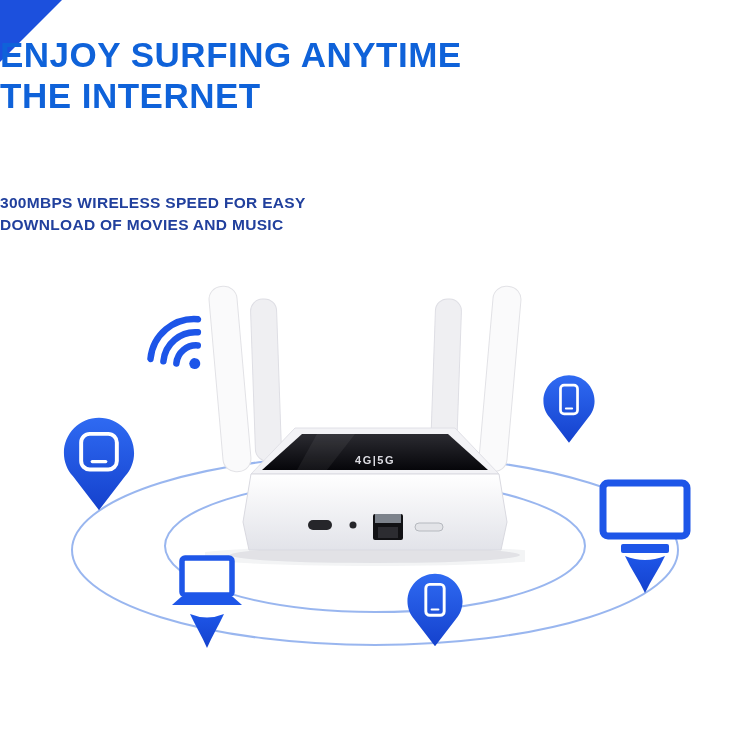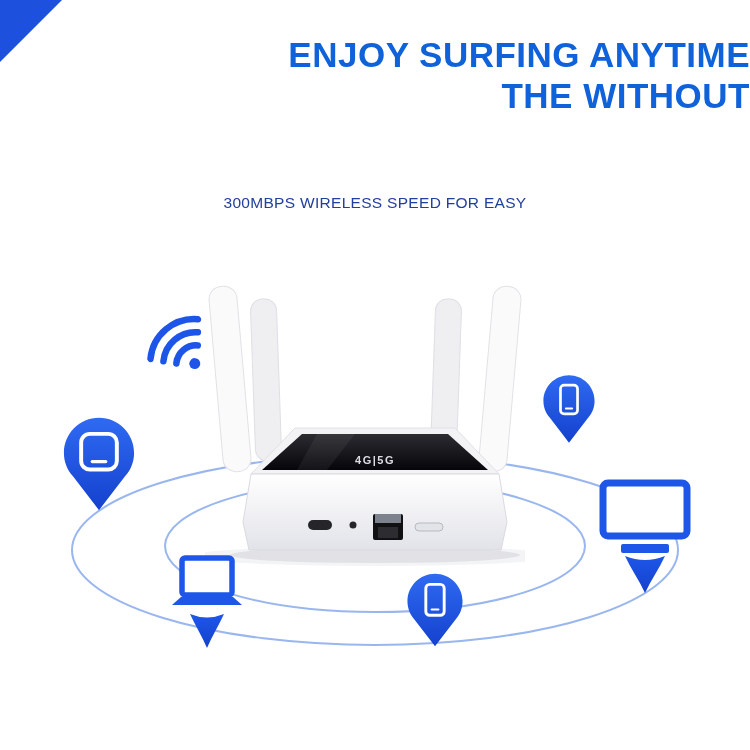--- a/index.html
+++ b/index.html
@@ -1,45 +1,46 @@
 <!DOCTYPE html>
 <html><head>
 <meta charset="utf-8">
 <style>
   html,body{margin:0;padding:0;background:#ffffff;}
   .canvas{position:relative;width:750px;height:750px;background:#ffffff;overflow:hidden;font-family:"Liberation Sans",sans-serif;}
   .corner-triangle{position:absolute;top:0;left:0;width:0;height:0;border-top:62px solid #1c50dd;border-right:62px solid transparent;}
-  .headline{position:absolute;top:34px;left:0;right:0;margin:0;text-align:right;color:#0f62d9;font-size:35px;line-height:41px;font-weight:bold;letter-spacing:.5px;}
+  .headline{position:absolute;top:34px;left:0;right:0;margin:0;text-align:left;color:#0f62d9;font-size:35px;line-height:41px;font-weight:bold;letter-spacing:.5px;}
   .headline span{display:block;}
-  .subtitle{position:absolute;top:192px;left:0;right:0;margin:0;text-align:center;color:#21409d;font-size:15.5px;line-height:22px;font-weight:normal;letter-spacing:.3px;}
+  .subtitle{position:absolute;top:192px;left:0;right:0;margin:0;text-align:left;color:#21409d;font-size:15.5px;line-height:22px;font-weight:bold;letter-spacing:.3px;}
   .subtitle span{display:block;}
   .orbits{position:absolute;left:55px;top:438px;}
   .wifi{position:absolute;left:146px;top:312px;transform:rotate(-40deg);transform-origin:50% 50%;}
   .router{position:absolute;left:205px;top:282px;}
   .pin{position:absolute;}
   .pin-smart{left:62px;top:416px;}
   .pin-phone-r{left:542px;top:374px;}
   .pin-phone-b{left:406px;top:572px;}
   .pin-tv{left:596px;top:476px;}
   .pin-laptop{left:166px;top:554px;}
 </style>
 </head>
 <body>
 
 <div class="canvas">
 
   <div class="corner-triangle"></div>
 
   <h1 class="headline">
     <span>ENJOY SURFING ANYTIME</span>
-    <span>THE WITHOUT</span>
+    <span>THE INTERNET</span>
   </h1>
 
   <p class="subtitle">
     <span>300MBPS WIRELESS SPEED FOR EASY</span>
+    <span>DOWNLOAD OF MOVIES AND MUSIC</span>
   </p>
 
   <svg class="orbits" width="640" height="225" viewBox="0 0 640 225">
     <ellipse cx="320" cy="112" rx="303" ry="95" fill="none" stroke="#93b2ee" stroke-width="2" opacity="0.95"></ellipse>
     <ellipse cx="320" cy="108" rx="210" ry="66" fill="none" stroke="#93b2ee" stroke-width="2" opacity="0.95"></ellipse>
   </svg>
 
   <svg class="wifi" width="68" height="68" viewBox="0 0 68 68">
     <circle cx="34" cy="57" r="5.5" fill="#1d55e8"></circle>
     <path d="M20 45 a20 20 0 0 1 28 0" stroke="#1d55e8" stroke-width="6.5" stroke-linecap="round" fill="none"></path>

